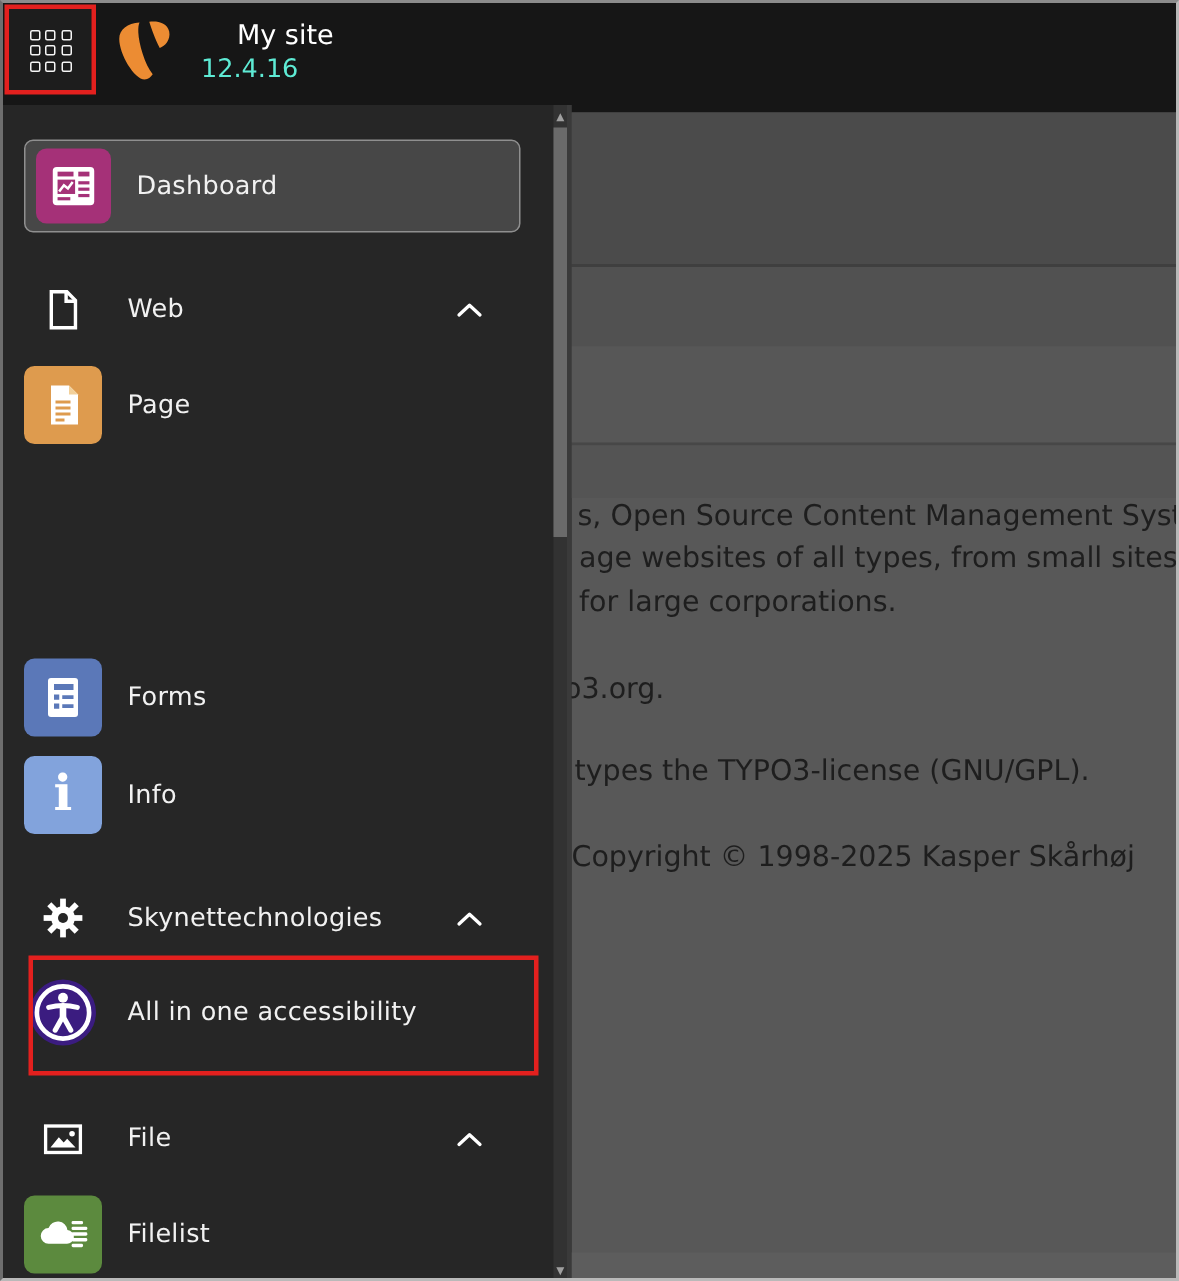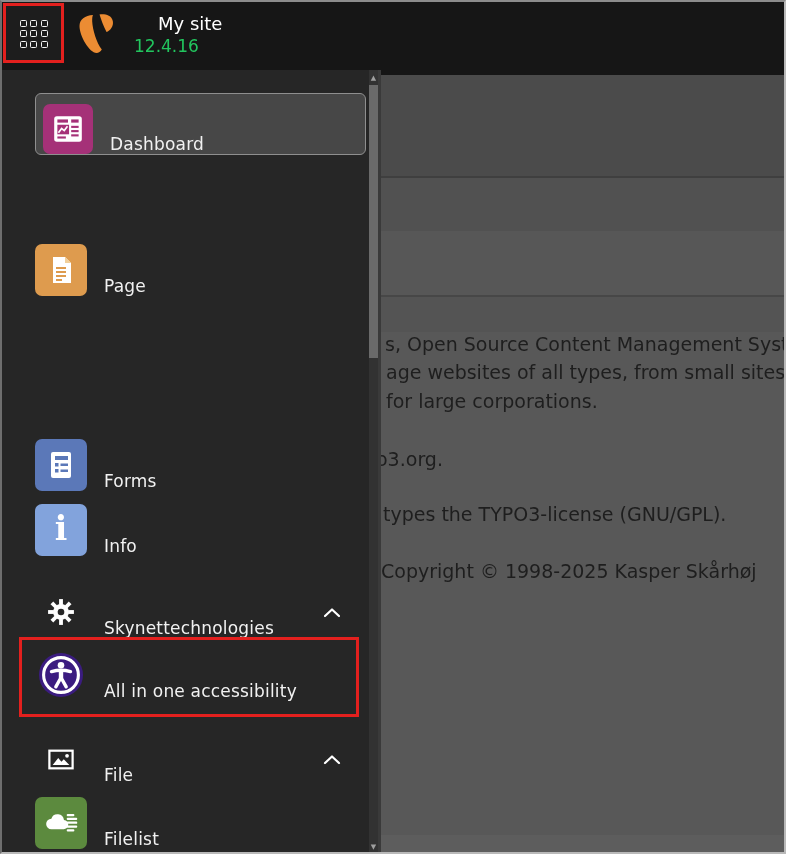--- a/index.html
+++ b/index.html
@@ -16,29 +16,29 @@
   .topbar{position:absolute;left:0;top:0;width:786px;height:70px;background:#161616;z-index:50;}
   .menu-toggle{position:absolute;left:6px;top:6px;width:55px;height:55px;background:#1d1d1d;
     display:flex;align-items:center;justify-content:center;border:none;cursor:pointer;}
   .grid-glyph{display:grid;grid-template-columns:repeat(3,7px);grid-template-rows:repeat(3,7px);gap:3.5px;}
   .grid-glyph i{width:7px;height:7px;border:1.7px solid #f5f5f5;border-radius:1.5px;}
   .hl-box-toggle{position:absolute;left:3px;top:3px;width:61px;height:60px;
     border:3px solid #e3201e;z-index:60;pointer-events:none;}
   .t3logo{position:absolute;left:76px;top:13px;width:40px;height:42px;}
   .site-block{position:absolute;left:134px;top:13px;line-height:1.25;}
   .site-name{color:#ffffff;font-size:18px;font-weight:500;margin-left:24px;}
-  .site-version{color:#22c55e;font-size:17px;}
+  .site-version{color:#5eead4;font-size:17px;}
   
   .content-bands{position:absolute;left:381px;top:70px;width:405px;height:784px;z-index:1;background:#585858;}
   .band{position:absolute;left:0;width:100%;}
   .content-text{position:absolute;z-index:2;white-space:nowrap;color:#1e1e1e;font-size:19px;}
   .sep-line{position:absolute;left:378px;top:70px;width:3px;height:784px;background:#3a3a3a;z-index:3;}
   
   .flyout{position:absolute;left:0;top:70px;width:369px;height:784px;background:#262626;z-index:10;}
-  .row{position:absolute;left:35px;width:331px;height:52px;display:flex;align-items:flex-end;cursor:pointer;}
+  .row{position:absolute;left:16px;width:331px;height:52px;display:flex;align-items:center;cursor:pointer;}
   .row .label{margin-left:17px;color:#f1f1f1;font-size:17px;letter-spacing:.2px;}
   .iconbox{width:52px;height:52px;flex:none;display:flex;align-items:center;justify-content:center;}
   .modicon{width:52px;height:52px;border-radius:7px;display:flex;align-items:center;justify-content:center;flex:none;}
   .dash-row{top:23px;height:62px;background:#474747;border:1px solid #8f8f8f;border-radius:6px;padding-left:7px;width:331px;}
   .dash-row .modicon{width:50px;height:50px;}
   .ic-dashboard{background:#a53178;}
   .ic-page{background:#de9b4e;}
   .ic-view{background:#c04540;}
   .ic-list{background:#ad6134;}
   .ic-forms{background:#5b78b8;}
@@ -93,20 +93,34 @@
               <rect x="19" y="17" width="7" height="2"></rect>
             <rect x="19" y="21" width="7" height="2"></rect>
               <rect x="6" y="23" width="8" height="2"></rect>
           </g>
           <polyline points="7,19.5 10,15.5 12.5,17.5 15.5,13.5" fill="none" stroke="#fff" stroke-width="1.6"></polyline>
         </svg>
       </span>
       <span class="label">Dashboard</span>
     </div>
 
+    <div class="row" style="top:110px">
+      <span class="iconbox">
+        <svg width="22" height="27" viewBox="0 0 20 26">
+          <path d="M2.5 1.5 h10 l5.5 5.5 v17.5 h-15.5 z" fill="none" stroke="#fff" stroke-width="2.2"></path>
+          <path d="M12 1.5 v6 h6" fill="none" stroke="#fff" stroke-width="2.2"></path>
+        </svg>
+      </span>
+      <span class="label">Web</span>
+      <span class="chev">
+        <svg width="18" height="10" viewBox="0 0 18 10">
+            <polyline points="2,8.5 9,2 16,8.5" fill="none" stroke="#fff" stroke-width="2.2" stroke-linecap="round" stroke-linejoin="round"></polyline>
+          </svg>
+      </span>
+    </div>
 
     <div class="row" style="top:174px">
       <span class="modicon ic-page">
         <svg width="32" height="32" viewBox="0 0 32 32">
           <path d="M8 3 h12 l6 6 v20 h-18 z" fill="#fff"></path>
           <path d="M20 3 v6 h6 z" fill="#f2d09a"></path>
           <g fill="#de9b4e">
             <rect x="11" y="13" width="10" height="2"></rect>
               <rect x="11" y="17" width="10" height="2"></rect>
             <rect x="11" y="21" width="10" height="2"></rect>

